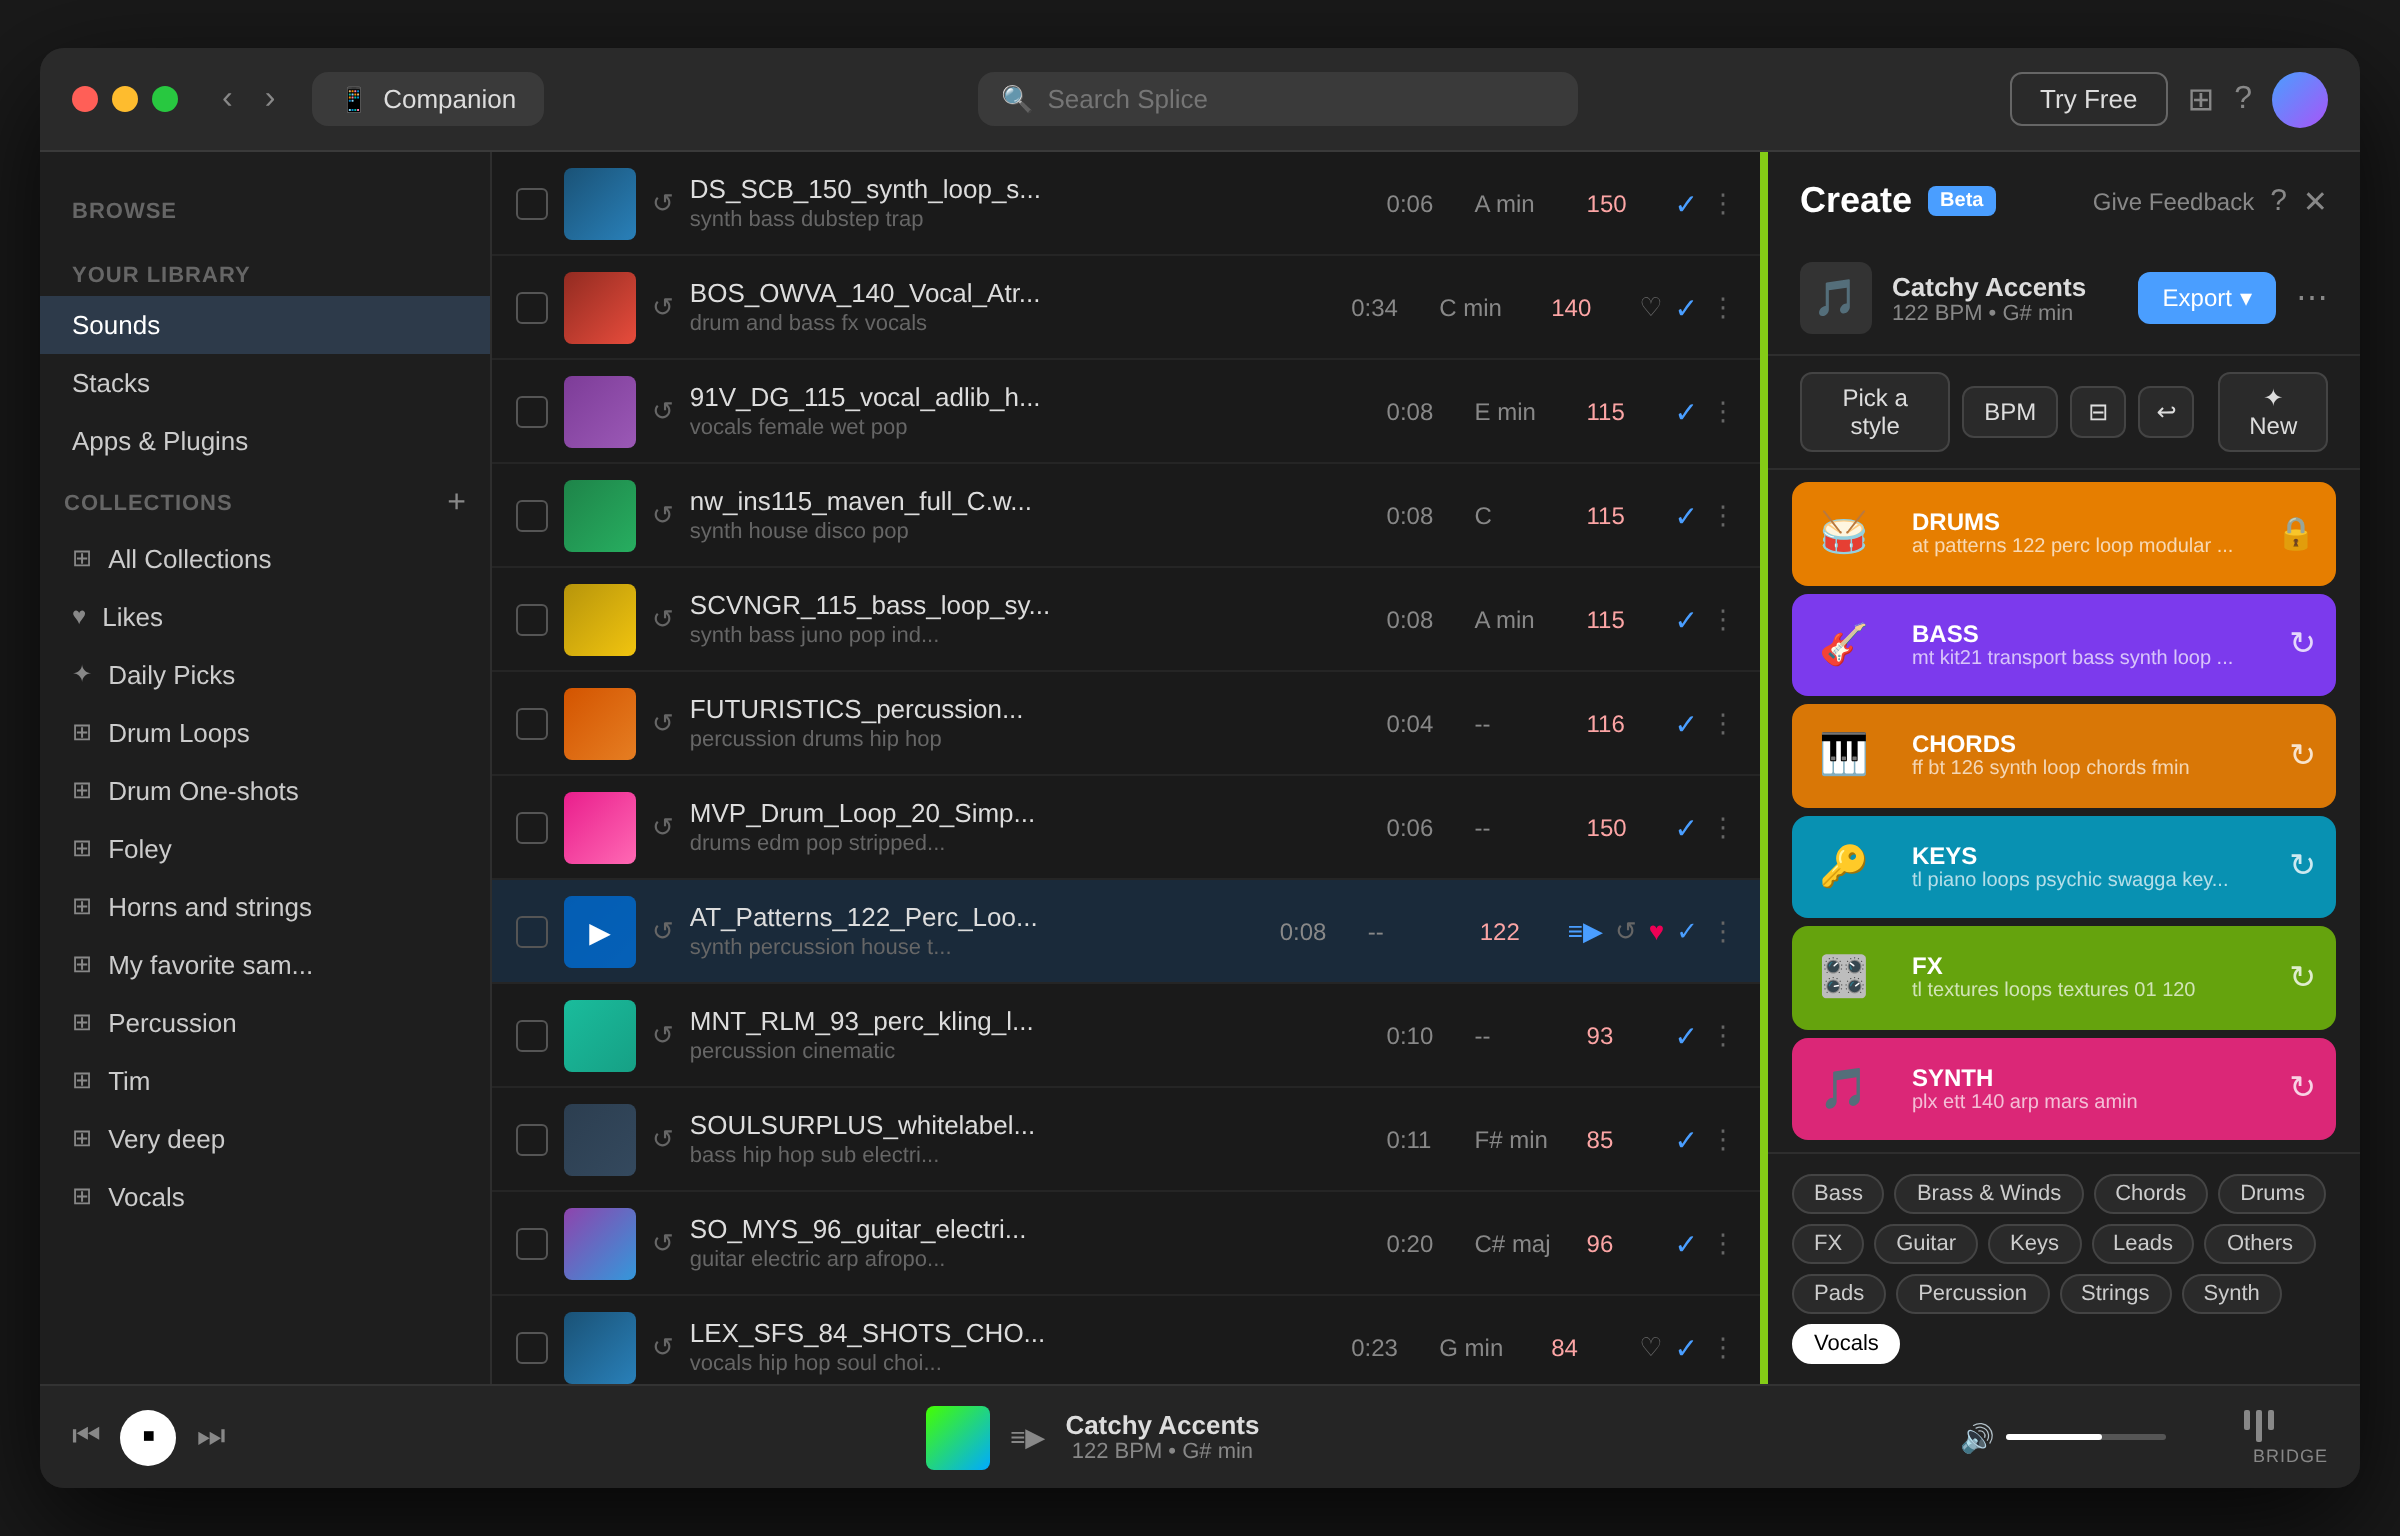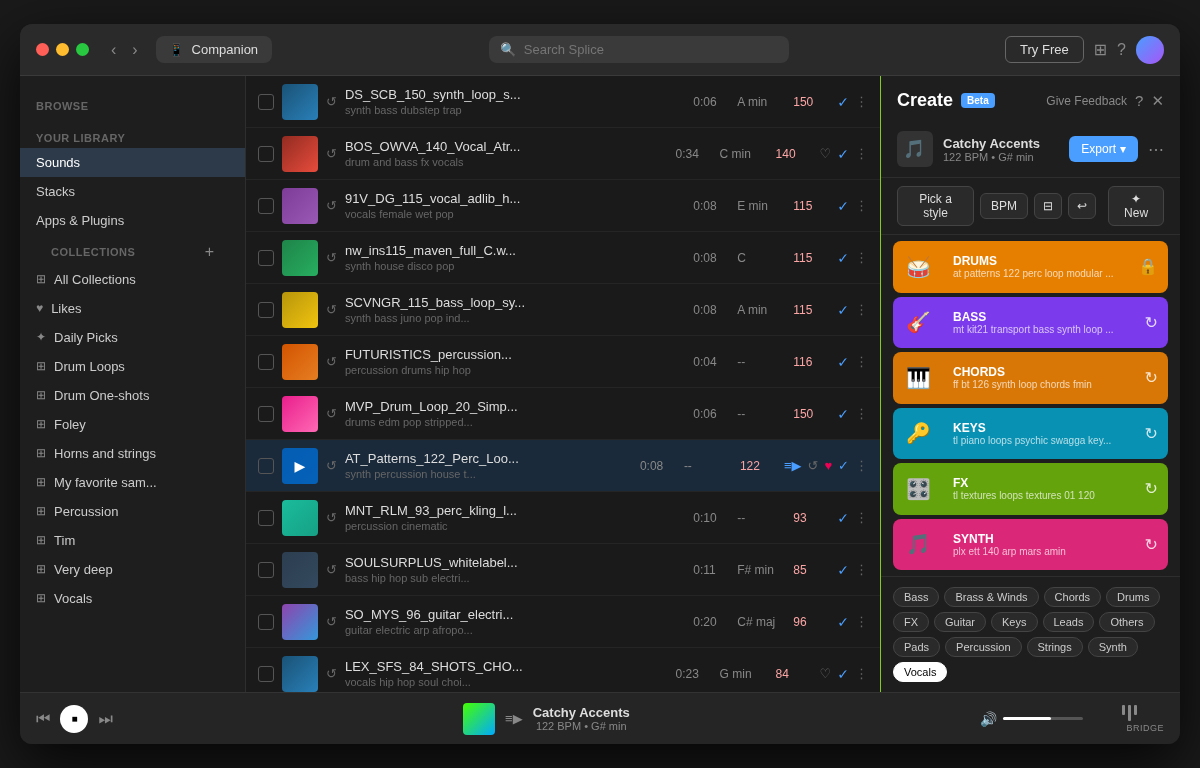--- a/index.html
+++ b/index.html
@@ -151,21 +151,21 @@
       align-items: flex-start;
       gap: 8px;
       border-radius: 0;
     }
     .sidebar-item.active { background: #2d3a4a; color: #fff; }
     .sidebar-item .si-icon { color: #888; font-size: 12px; }
     .collections-header {
       display: flex;
       align-items: center;
       justify-content: space-between;
-      padding: 8px 31px 4px;
+      padding: 8px 12px 4px;
     }
     .collections-title {
       font-size: 11px;
       color: #666;
       font-weight: 600;
       text-transform: uppercase;
       letter-spacing: 0.5px;
     }
     .collections-add {
       color: #888;
@@ -268,21 +268,21 @@
       font-size: 13px;
       cursor: pointer;
     }
     .track-action-icon.active { color: #4a9eff; }
     .track-action-icon.heart { color: #e05; }
     .check-icon { color: #4a9eff; font-size: 14px; }
     
     .create-panel {
       width: 300px;
       background: #1e1e1e;
-      border-left: 1px solid #84cc16;
+      border-left: 4px solid #84cc16;
       display: flex;
       flex-direction: column;
       flex-shrink: 0;
     }
     .create-header {
       padding: 14px 16px 10px;
       display: flex;
       align-items: center;
       justify-content: space-between;
     }

